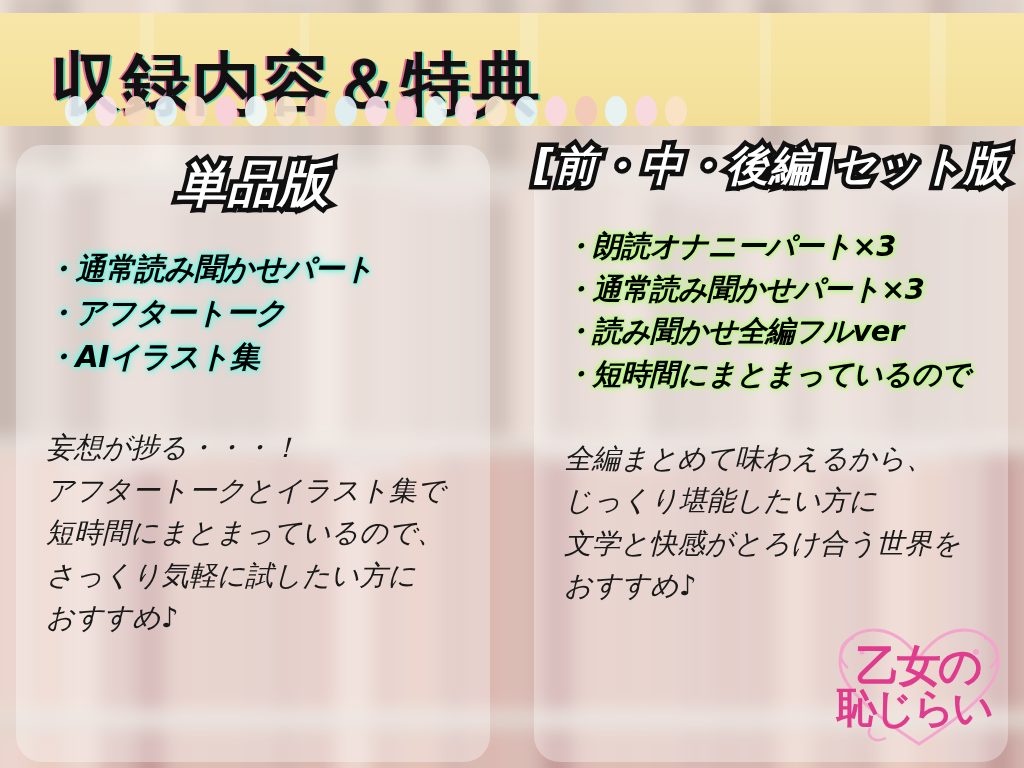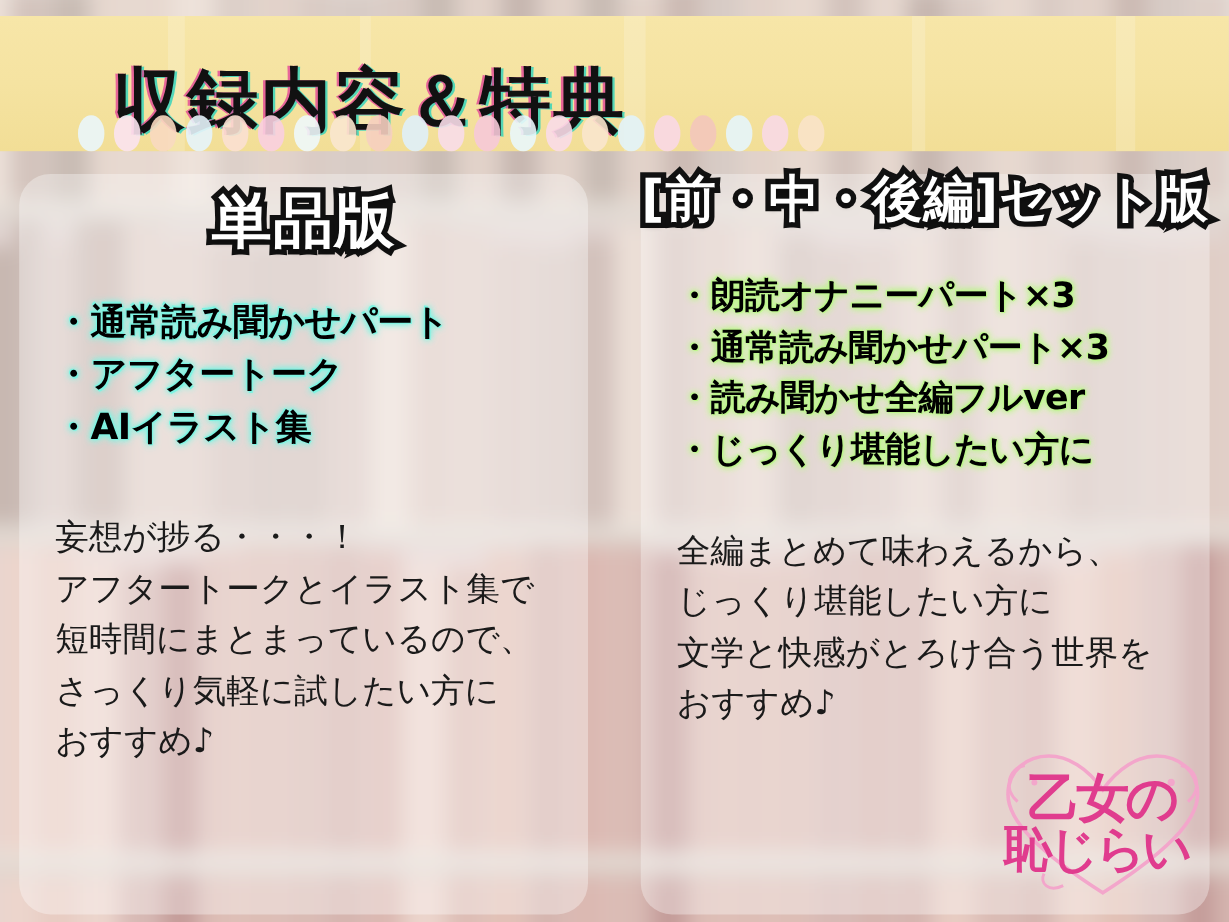--- a/index.html
+++ b/index.html
@@ -25,22 +25,22 @@
     position:absolute; left:0; top:13px; width:1024px; height:113px;
     background:linear-gradient(180deg,#f7e6a8 0%,#f5e3a1 50%,#f2de96 100%);
     z-index:3; overflow:hidden;
   }
   #header-banner .hb-stripe {
     position:absolute; top:0; bottom:0; width:14px;
     background:rgba(255,255,255,.18);
   }
   #header-title {
     position:absolute; left:0; top:13px; width:1024px; height:141px; z-index:5;
-    display:flex; align-items:center; padding-left:95px;
-    font-size:59px; font-weight:700; color:#111; letter-spacing:2px;
+    display:flex; align-items:center; padding-left:52px;
+    font-size:68px; font-weight:700; color:#111; letter-spacing:2px;
     line-height:1; white-space:nowrap;
     text-shadow:-2px 0 0 rgba(226,60,150,.75), 2px 1px 0 rgba(30,210,190,.75);
   }
   #banner-decor {
     position:absolute; left:65px; top:96px; width:640px; height:30px; z-index:6;
     display:flex; gap:8px; align-items:center;
   }
   #banner-decor i {
     display:block; width:22px; height:30px; border-radius:50% 50% 48% 48%;
     opacity:.9;
@@ -49,21 +49,21 @@
   
   .panel {
     position:absolute; top:145px; height:617px;
     background:rgba(255,255,255,.34);
     border-radius:26px;
     z-index:2;
   }
   #panel-left  { left:16px;  width:474px; }
   #panel-right { left:534px; width:474px; }
 
-  .panel-content { position:absolute; top:145px; height:570px; z-index:4; }
+  .panel-content { position:absolute; top:145px; height:570px; z-index:4;font-style:italic; }
   #content-left  { left:16px;  width:474px; }
   #content-right { left:534px; width:474px; }
 
   
   .panel-heading {
     text-align:center; font-size:47px; font-weight:700; color:#fff;
     line-height:1; letter-spacing:1px; white-space:nowrap;
     -webkit-text-stroke:9px #111;
     paint-order:stroke fill;
     text-shadow:0 3px 4px rgba(0,0,0,.28);
@@ -279,21 +279,21 @@
     <p>おすすめ♪</p>
   </div>
 </div>
 
 <div class="panel-content" id="content-right">
   <div class="panel-heading">[前・中・後編]セット版</div>
   <ul class="feature-list">
     <li>・朗読オナニーパート×3</li>
     <li>・通常読み聞かせパート×3</li>
     <li>・読み聞かせ全編フルver</li>
-    <li>・じっくり堪能したい方に</li>
+    <li>・短時間にまとまっているので</li>
   </ul>
   <div class="description">
     <p>全編まとめて味わえるから、</p>
     <p>じっくり堪能したい方に</p>
     <p>文学と快感がとろけ合う世界を</p>
     <p>おすすめ♪</p>
   </div>
 </div>
 
 <div id="brand-logo">

